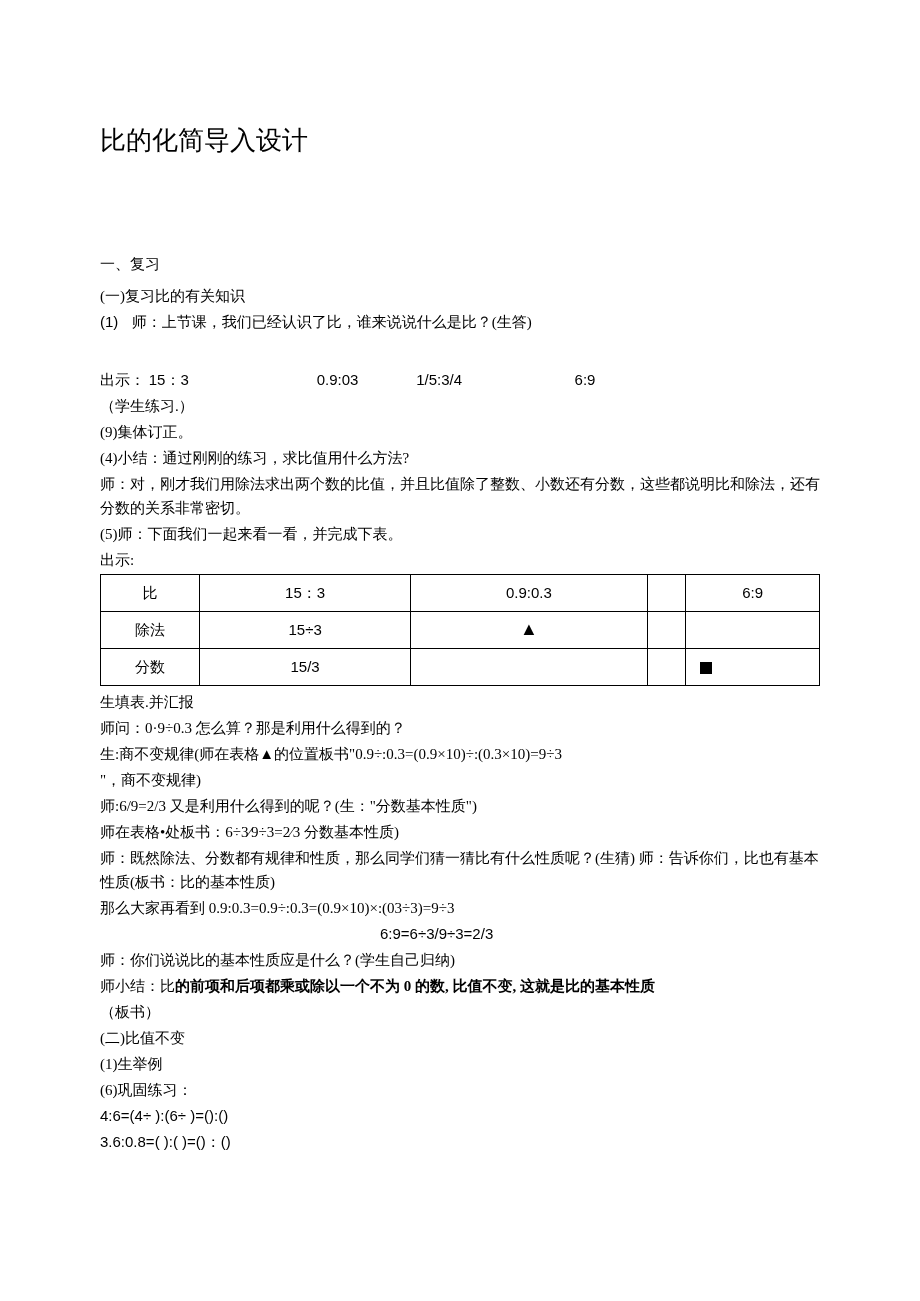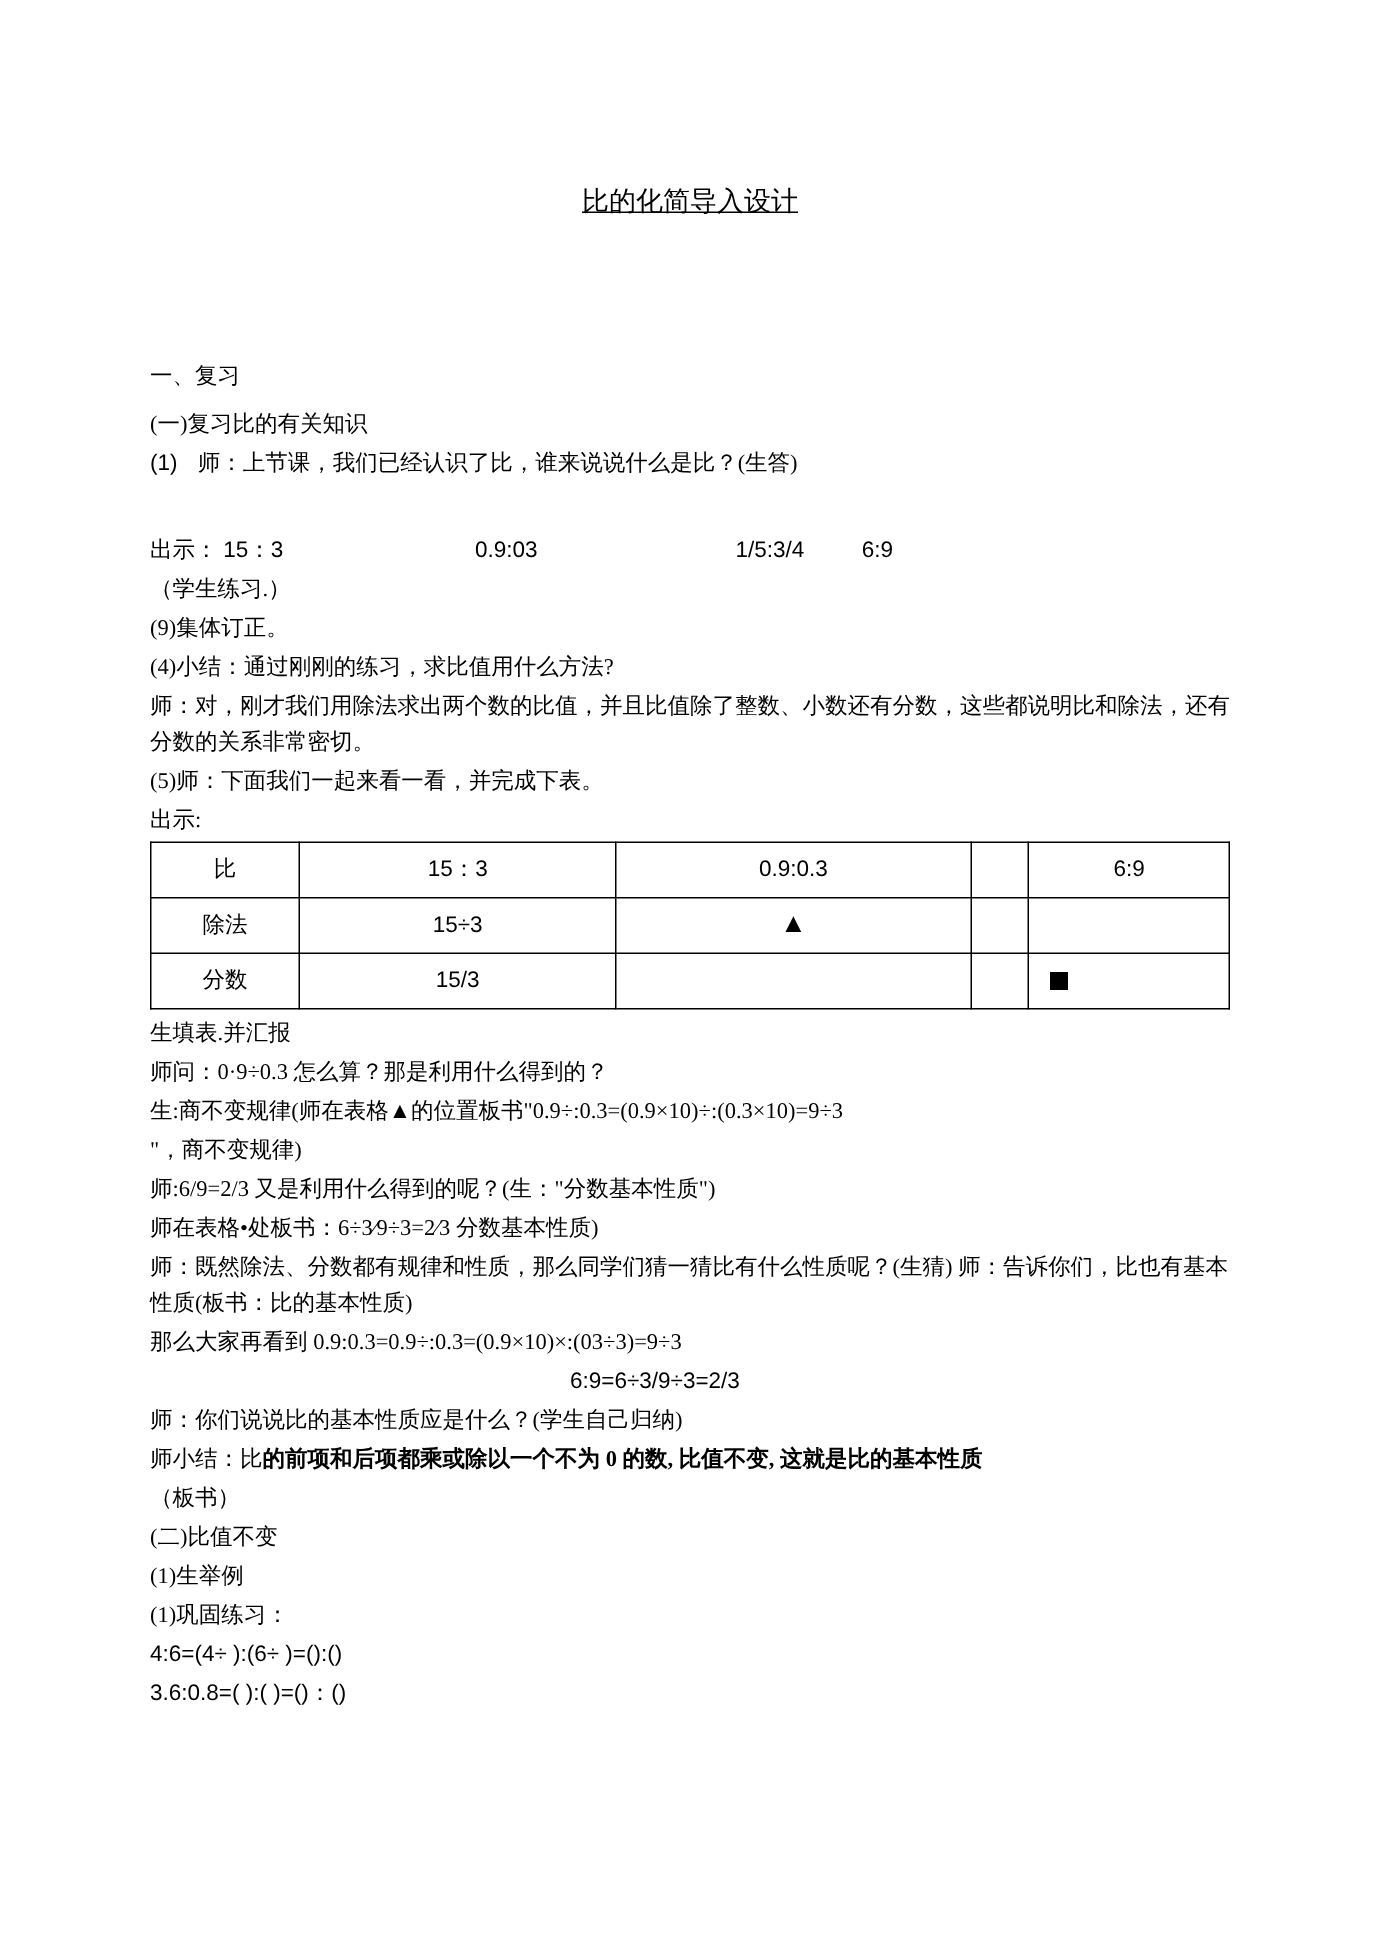--- a/index.html
+++ b/index.html
@@ -9,25 +9,23 @@
       font-family: "SimSun", "宋体", serif;
       color: #000;
       width: 920px;
     }
     .page {
       padding: 120px 100px 80px 100px;
       font-size: 15px;
       line-height: 1.6;
     }
     .title {
-      text-align: center;
-      font-size: 18px;
+      font-size: 26px;
       font-family: "SimSun", "宋体", serif;
       margin-bottom: 90px;
-      text-decoration: underline;
     }
     .h1 {
       font-size: 15px;
       margin: 8px 0;
       font-family: "SimSun", "宋体", serif;
     }
     .item-num {
       display: inline-block;
       min-width: 28px;
     }
@@ -88,21 +86,21 @@
   <div class="para indent1">
     <span class="item-num mono">(1)</span>
     <span>师：上节课，我们已经认识了比，谁来说说什么是比？(生答)</span>
   </div>
 
 
   <div class="para display-line sp-wide">
     <span>出示：</span>
     <span class="mono" style="width:110px;">15：3</span>
     <span class="mono" style="width:150px;text-align:center;margin-top:32px;">0.9:03</span>
-    <span class="mono" style="width:120px;text-align:right;">1/5:3/4</span>
+    <span class="mono" style="width:120px;text-align:left;">1/5:3/4</span>
     <span class="mono" style="width:90px;text-align:center;">6:9</span>
   </div>
 
   <div class="para indent3">（学生练习.）</div>
 
   <div class="para indent1">(9)集体订正。</div>
 
   <div class="para indent1">(4)小结：通过刚刚的练习，求比值用什么方法?</div>
   <div class="para indent2">师：对，刚才我们用除法求出两个数的比值，并且比值除了整数、小数还有分数，这些都说明比和除法，还有分数的关系非常密切。</div>
 
@@ -147,16 +145,16 @@
   <div class="para indent3">那么大家再看到 0.9:0.3=0.9÷:0.3=(0.9×10)×:(03÷3)=9÷3</div>
   <div class="para center-expr mono">6:9=6÷3/9÷3=2/3</div>
   <div class="para indent3">师：你们说说比的基本性质应是什么？(学生自己归纳)</div>
   <div class="para indent3">
     <span>师小结：比</span><span class="bold">的前项和后项都乘或除以一个不为 0 的数, 比值不变, 这就是比的基本性质</span>
   </div>
   <div class="para indent3">（板书）</div>
 
   <div class="para">(二)比值不变</div>
   <div class="para indent1">(1)生举例</div>
-  <div class="para indent1">(1)巩固练习：</div>
+  <div class="para indent1">(6)巩固练习：</div>
   <div class="para indent2 mono">4:6=(4÷        ):(6÷        )=():()</div>
   <div class="para indent2 mono">3.6:0.8=(         ):(          )=()：()</div>
 </div>
 
 </body></html>

